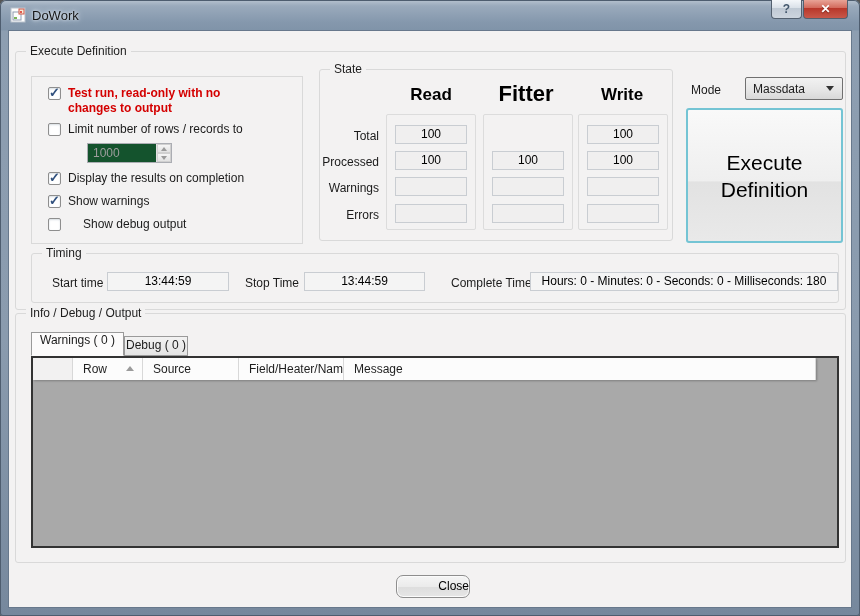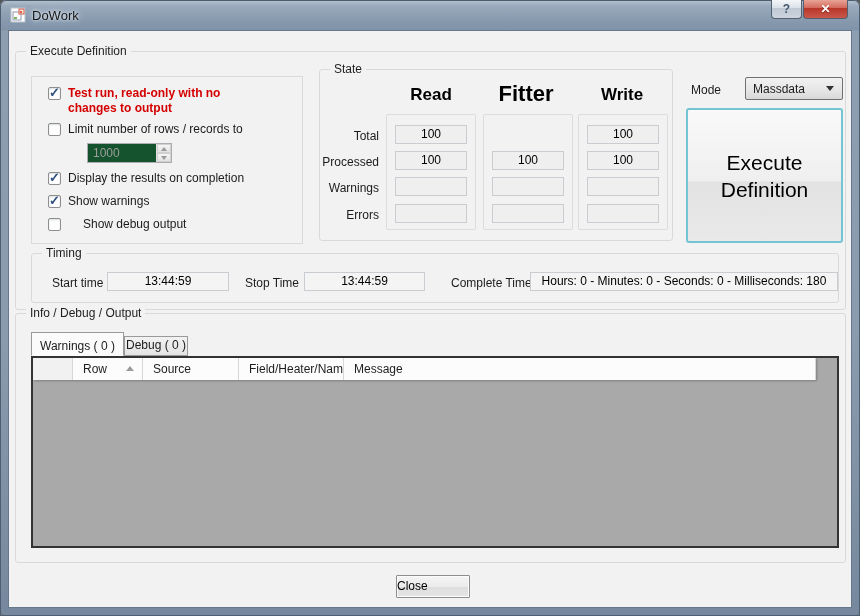--- a/index.html
+++ b/index.html
@@ -78,35 +78,35 @@
               justify-content:center; line-height:27px; cursor:default; }
 
   
   .inline-label { position:absolute; white-space:nowrap; }
   .time-box { background:#f4f4f4; }
 
   
   .tab { position:absolute; border:1px solid #9a9a9a; background:linear-gradient(180deg,#f2f2f2,#e4e4e4);
          text-align:center; }
   .tab.active { background:#fcfbfb; border-bottom:1px solid #fcfbfb; z-index:2; }
-  .tab span { display:block; margin-top:6px; }
+  .tab span { display:block; margin-top:0; }
 
   .grid { border:2px solid #333; background:#a9a9a9; }
   .grid-header { position:absolute; left:0; top:0; height:22px; display:flex; background:#fcfcfc;
                  box-shadow:1px 1px 2px rgba(0,0,0,.25); }
   .gh-cell { border-right:1px solid #d8d8d8; padding:4px 0 0 10px; color:#1e1e1e;
              white-space:nowrap; overflow:hidden; position:relative; }
   .gh-rowheader { background:#f2f1f1; }
   .sort-icon { position:absolute; right:8px; top:8px; width:0; height:0;
                border-left:4px solid transparent; border-right:4px solid transparent;
                border-bottom:5px solid #9b9b9b; }
 
-  .btn { border:1px solid #8e8e8e; border-radius:1px;
+  .btn { border:1px solid #8e8e8e; border-radius:7px;
          background:linear-gradient(180deg,#f5f5f5,#ebebeb 50%,#dddddd 51%,#e6e6e6);
-         text-align:left; color:#000; cursor:default; box-shadow:inset 0 0 0 1px #fbfbfb; }
+         text-align:right; color:#000; cursor:default; box-shadow:inset 0 0 0 1px #fbfbfb; }
 </style>
 </head>
 <body>
 
 <div class="window">
 
   <div class="titlebar">
     <svg class="app-icon" viewBox="0 0 16 16">
       <rect x="1" y="1" width="14" height="14" fill="#fdfdfd" stroke="#b9c2cc"></rect>
       <rect x="3" y="5" width="8" height="8" fill="none" stroke="#8f9bb0"></rect>

